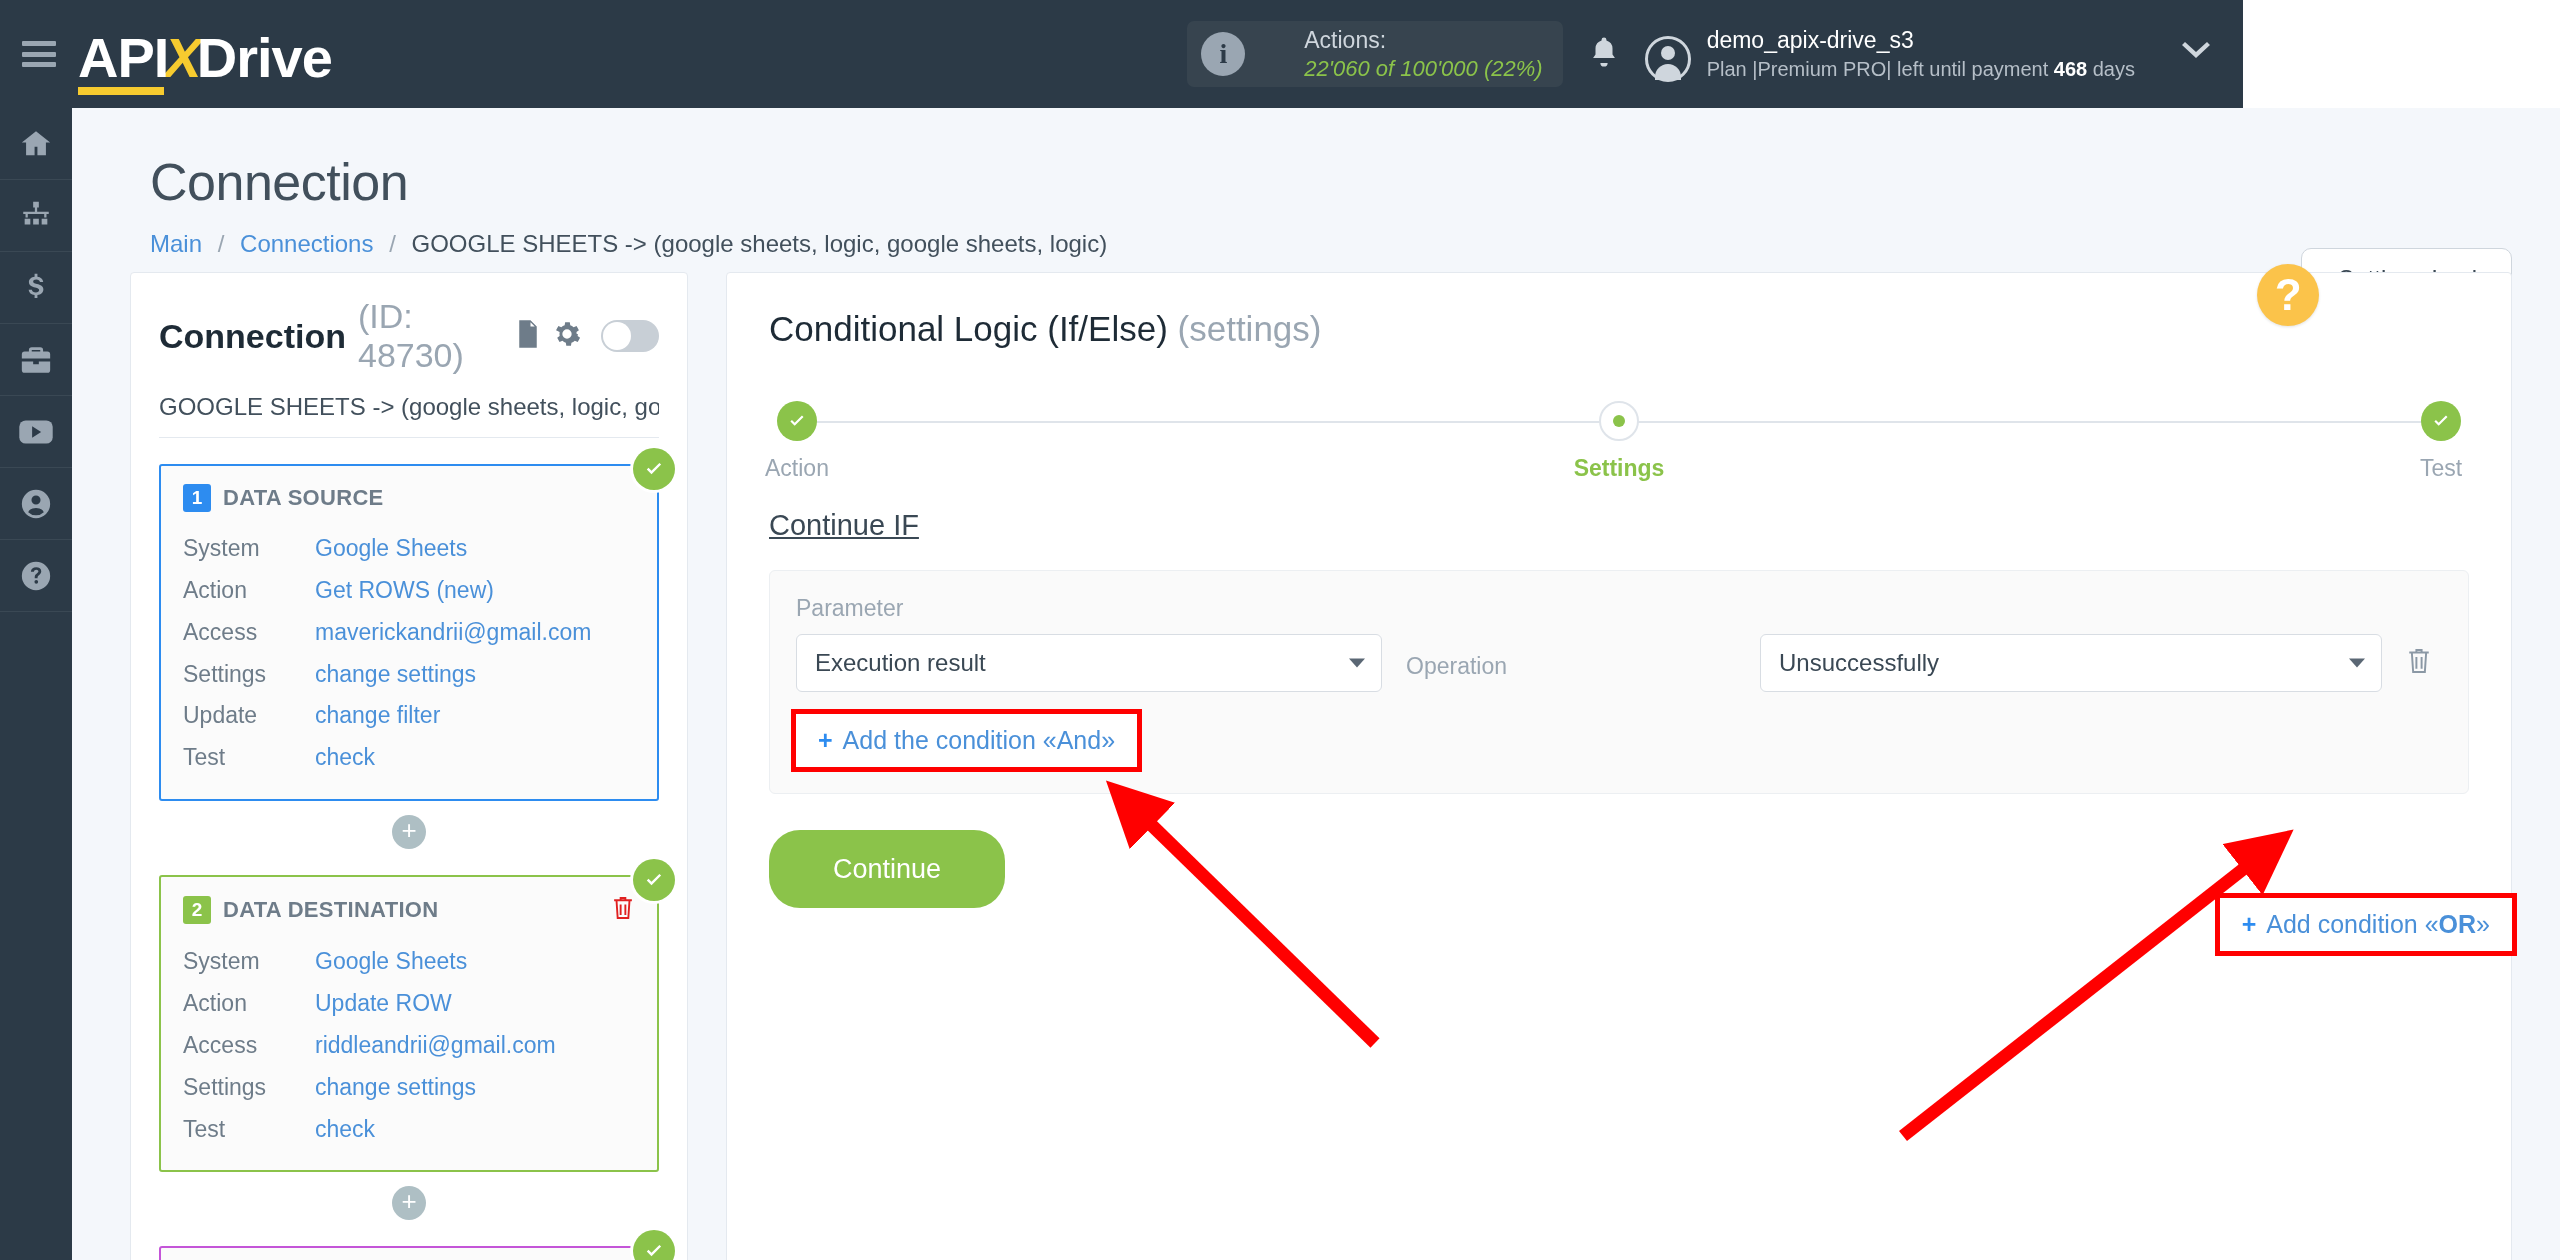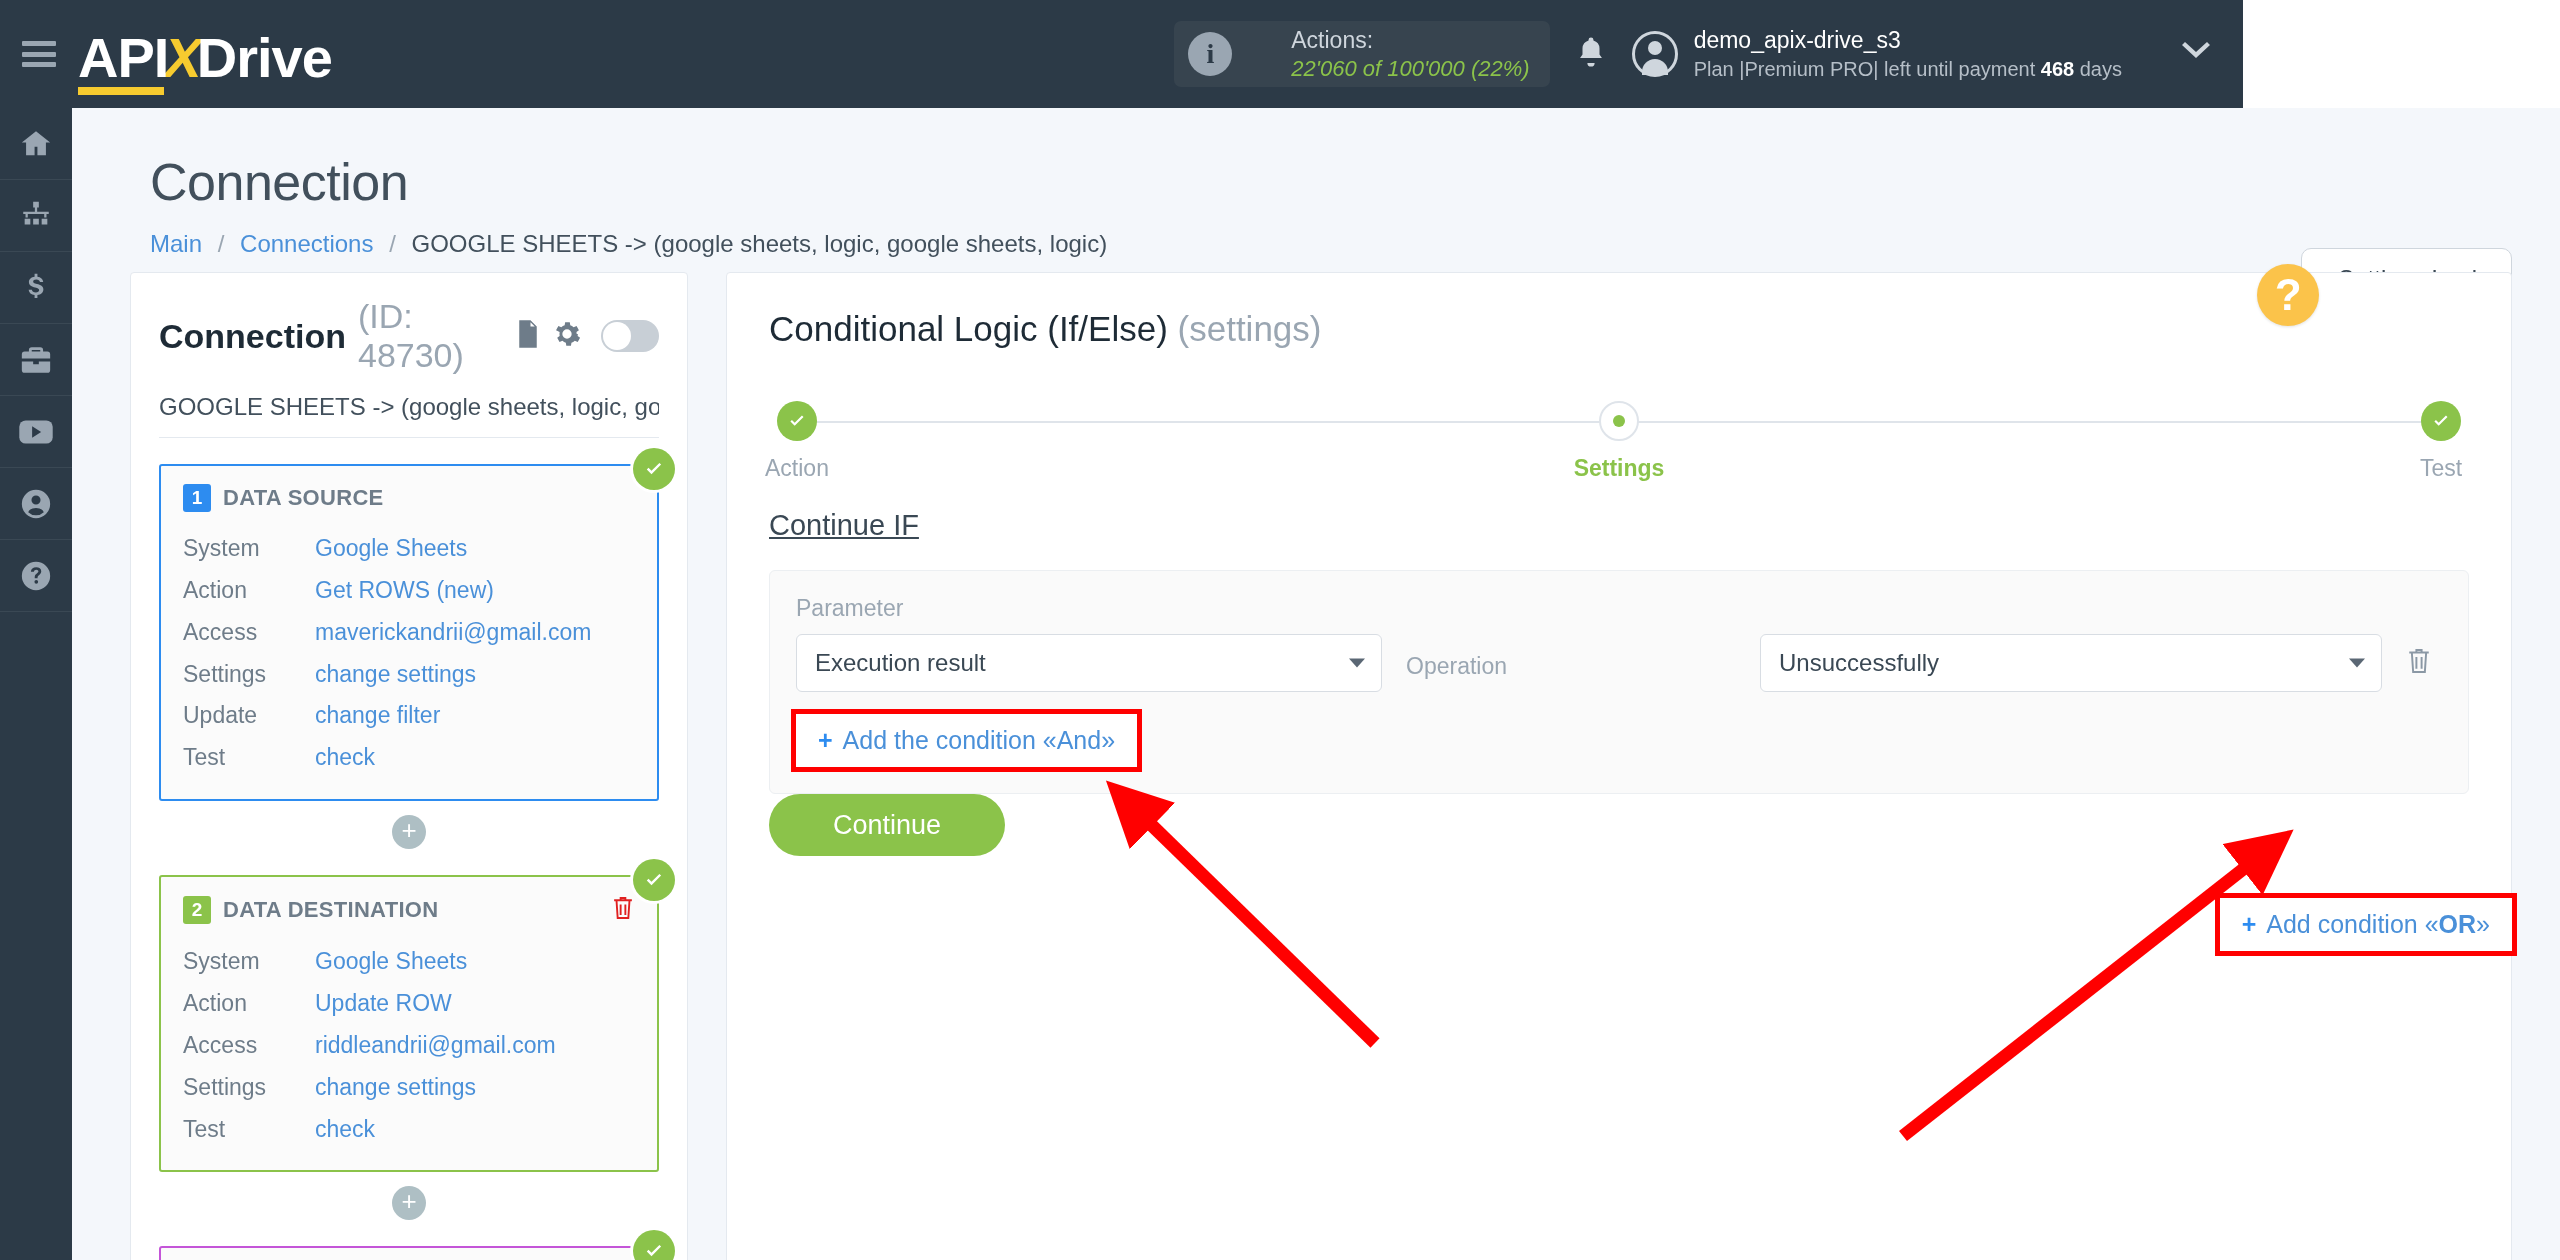--- a/index.html
+++ b/index.html
@@ -45,21 +45,21 @@
     background: #9aa6b2; color: #2c3a47; font-weight: bold; font-size: 28px;
     display:flex; align-items:center; justify-content:center;
     font-family: "Liberation Serif", serif; margin-right: 14px;
   }
   #actions-lines { line-height: 1.25; margin-left: 45px; }
   #actions-title { color: #cfd6dd; font-size: 23px; }
   #actions-val { color: #8bc34a; font-size: 22px; font-style: italic; }
 
   #bell { margin-right: 26px; cursor:pointer; }
 
-  #user-block { display:flex; align-items:center; margin-right: 57px; }
+  #user-block { display:flex; align-items:flex-end; margin-right: 44px; }
   #avatar-circle {
     width: 46px; height: 46px; border-radius: 50%;
     border: 3px solid #cfd6dd; position: relative; margin-right: 16px;
   }
   #avatar-circle::before {
     content:""; position:absolute; left: 13px; top: 7px; width: 14px; height: 14px;
     border-radius:50%; background:#cfd6dd;
   }
   #avatar-circle::after {
     content:""; position:absolute; left: 7px; top: 25px; width: 26px; height: 16px;
@@ -244,21 +244,21 @@
     position:absolute; right: 48px; top: 790px; display:inline-block;
   }
   #add-or {
     background:#ffffff; padding: 12px 22px; font-size: 25px; color:#4a90d9;
     cursor:pointer; white-space:nowrap;
   }
   #add-or .plus { color:#2d8cf0; font-weight:bold; margin-right: 10px; }
   #add-or b { font-weight:bold; }
 
   #continue-btn {
-    width: 236px; height: 62px; border-radius: 31px;
+    margin-top: 36px; width: 236px; height: 78px; border-radius: 31px;
     background:#8bc34a; color:#ffffff; font-size: 27px; border: none;
     cursor:pointer; font-family:"Liberation Sans", sans-serif;
   }
 
   
   #overlay { position:absolute; left:0; top:0; width:2560px; height:1260px; pointer-events:none; }
 </style>
 </head>
 <body>
 

